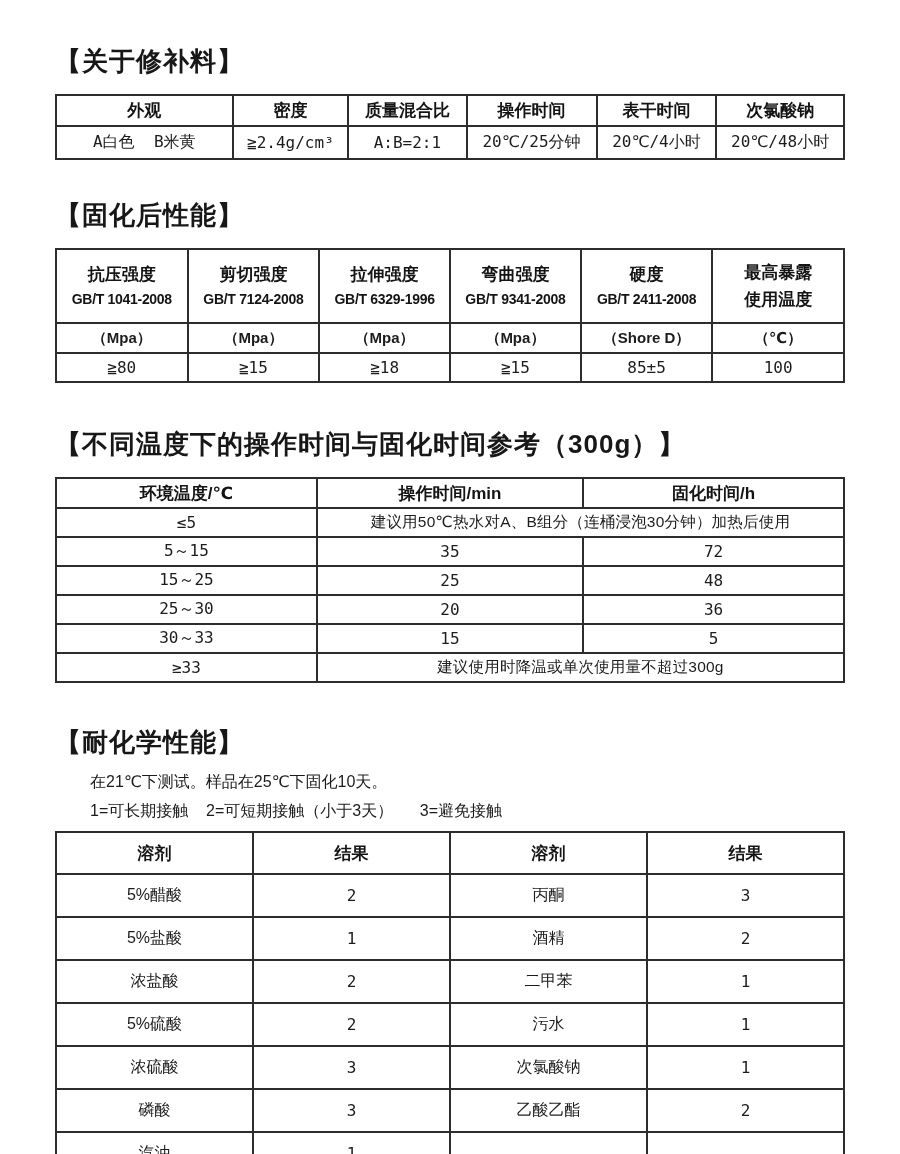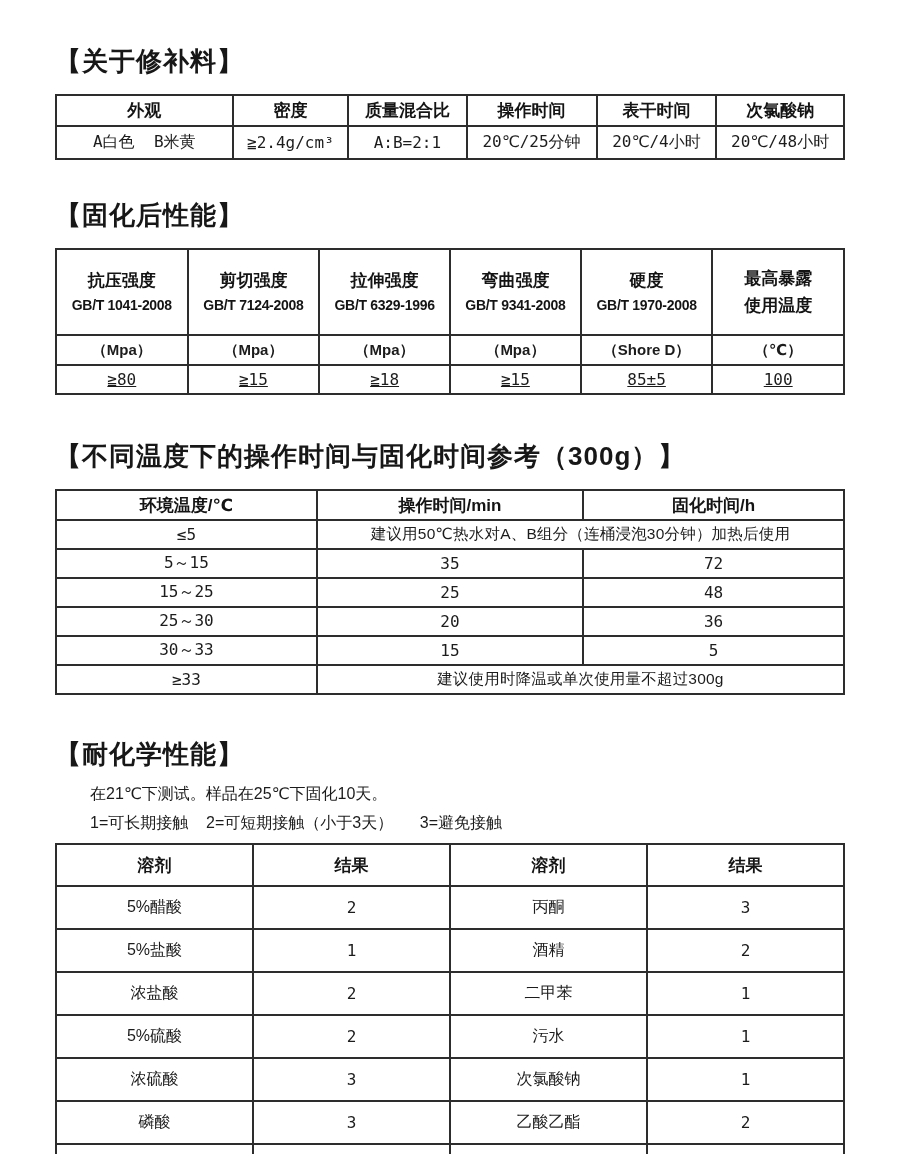--- a/index.html
+++ b/index.html
@@ -44,25 +44,25 @@
     white-space: pre;
   }
 
   
   .t1 { margin-bottom: 38px; }
   .t1 th { height: 31px; }
   .t1 td { height: 33px; }
 
   
   .t2 { margin-bottom: 44px; }
-  .t2 .head2 th { height: 70px; padding: 15px 1px; }
+  .t2 .head2 th { height: 70px; padding: 9px 1px; }
   .t2 .hname { font-size: 17px; font-weight: 700; line-height: 27px; }
   .t2 .hstd  { font-size: 14px; font-weight: 600; letter-spacing: -0.3px; line-height: 23px; }
   .t2 .units td { height: 30px; font-family: "Liberation Sans", "DejaVu Sans", sans-serif; font-weight: 600; font-size: 15px; border-radius: 14px; }
-  .t2 .vals td { height: 29px; text-decoration: underline; }
+  .t2 .vals td { height: 29px; }
 
   
   .t3 { margin-bottom: 42px; }
   .t3 th { height: 30px; }
   .t3 td { height: 29px; }
   .t3 td.note-cell { font-family: "Liberation Sans", "DejaVu Sans", sans-serif; font-size: 15.5px; letter-spacing: 0.2px; }
 
   
   .chem-note {
     font-size: 16px;
@@ -137,21 +137,21 @@
         <th>
           <div class="hname">拉伸强度</div>
           <div class="hstd">GB/T 6329-1996</div>
         </th>
         <th>
           <div class="hname">弯曲强度</div>
           <div class="hstd">GB/T 9341-2008</div>
         </th>
         <th>
           <div class="hname">硬度</div>
-          <div class="hstd">GB/T 1970-2008</div>
+          <div class="hstd">GB/T 2411-2008</div>
         </th>
         <th>
           <div class="hname">最高暴露</div>
           <div class="hname">使用温度</div>
         </th>
       </tr>
       <tr class="units">
         <td>（Mpa）</td>
         <td>（Mpa）</td>
         <td>（Mpa）</td>

